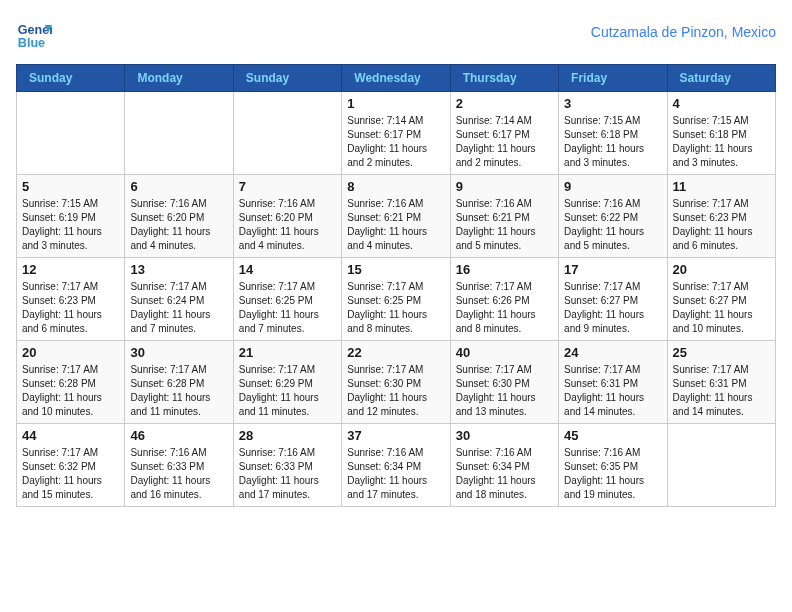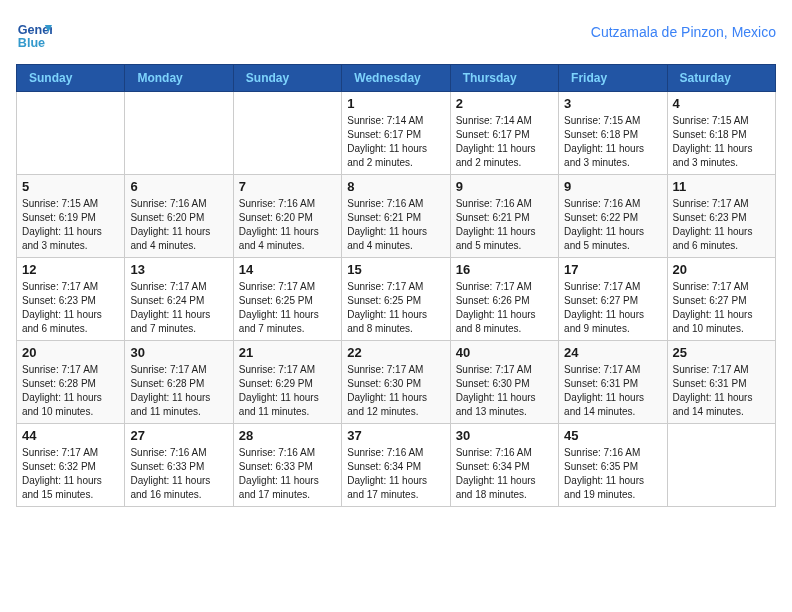--- a/index.html
+++ b/index.html
@@ -299,21 +299,21 @@
       </tr>
       <tr>
         <td>
           <div class="day-num">44</div>
           <div class="day-info" style="white-space: pre-line;">Sunrise: 7:17 AM
 Sunset: 6:32 PM
 Daylight: 11 hours
 and 15 minutes.</div>
         </td>
         <td>
-          <div class="day-num">27</div>
+          <div class="day-num">46</div>
           <div class="day-info" style="white-space: pre-line;">Sunrise: 7:16 AM
 Sunset: 6:33 PM
 Daylight: 11 hours
 and 16 minutes.</div>
         </td>
         <td>
           <div class="day-num">28</div>
           <div class="day-info" style="white-space: pre-line;">Sunrise: 7:16 AM
 Sunset: 6:33 PM
 Daylight: 11 hours

